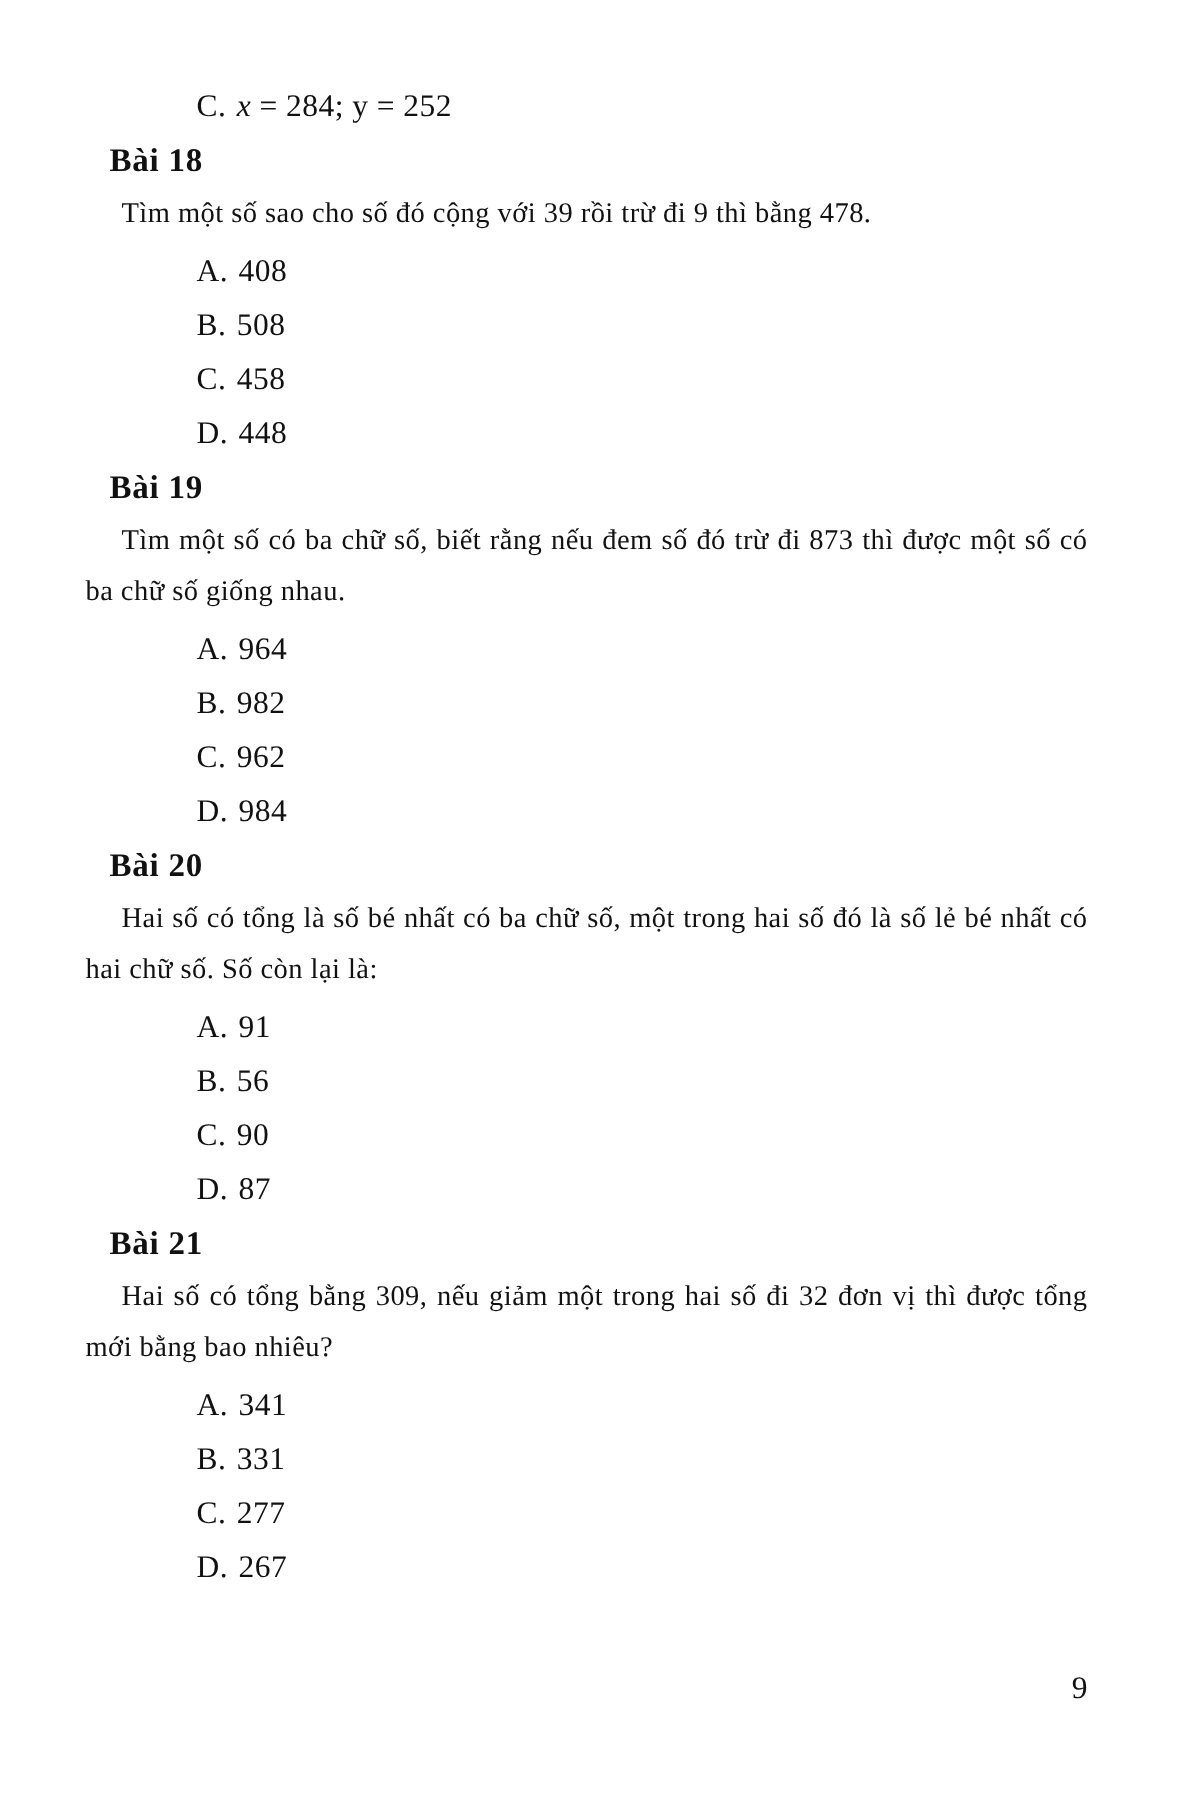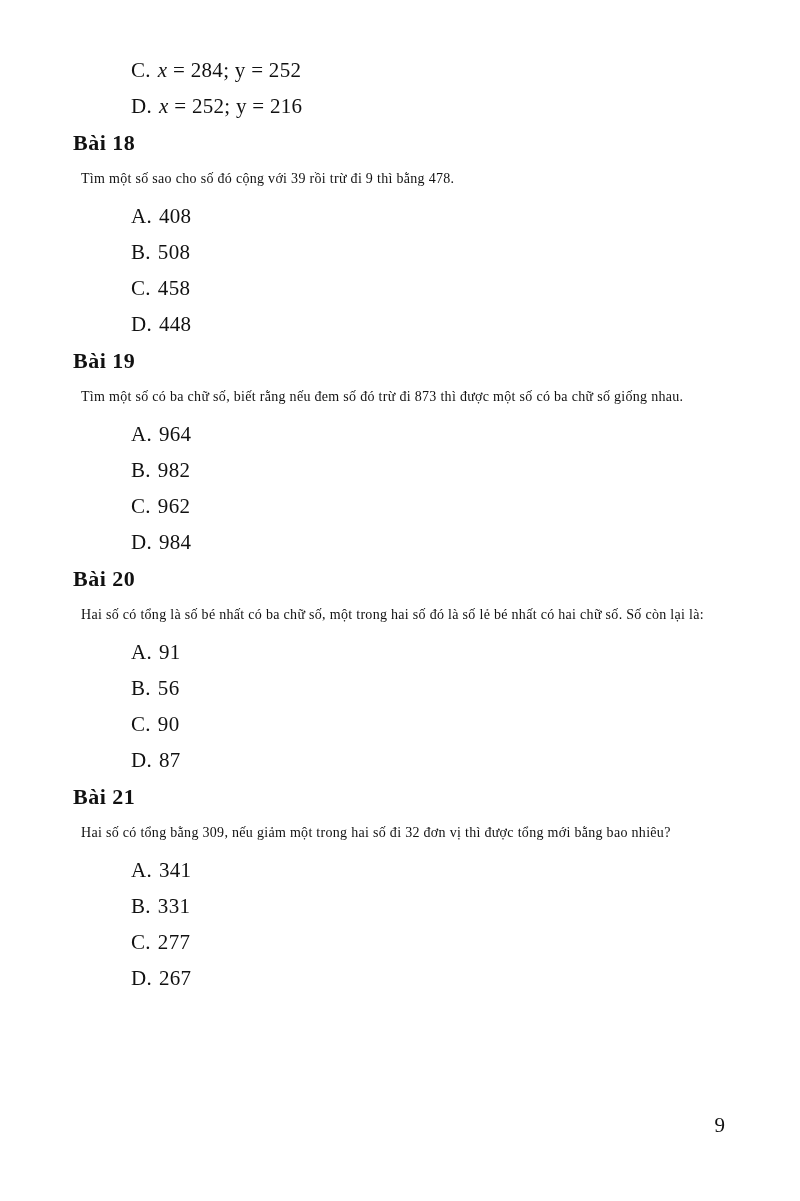--- a/index.html
+++ b/index.html
@@ -35,21 +35,21 @@
     font-style: italic;
   }
   .exercise-title {
     font-size: 22px;
     font-weight: bold;
     line-height: 26px;
     margin: 6px 0 6px 16px;
     letter-spacing: 0.5px;
   }
   .question {
-    font-size: 14px;
+    font-size: 19px;
     line-height: 34px;
     margin: 0 0 2px 0;
     text-indent: 24px;
     letter-spacing: 0.3px;
     text-align: justify;
   }
   .page-number {
     position: absolute;
     top: 1113px;
     right: 55px;
@@ -57,23 +57,20 @@
   }
 </style>
 </head>
 <body>
 
 <div class="page">
 
   <div class="carryover">
     <div class="option equation">
       <span class="label">C.</span><span class="var-italic">x</span><span> = 284; </span><span>y</span><span> = 252</span>
-    </div>
-    <div class="option equation">
-      <span class="label">D.</span><span class="var-italic">x</span><span> = 252; </span><span>y</span><span> = 216</span>
     </div>
   </div>
 
   <section>
     <h2 class="exercise-title">Bài 18</h2>
     <p class="question">Tìm một số sao cho số đó cộng với 39 rồi trừ đi 9 thì bằng 478.</p>
     <div class="option">
       <span class="label">A.</span><span>408</span>
     </div>
     <div class="option">

